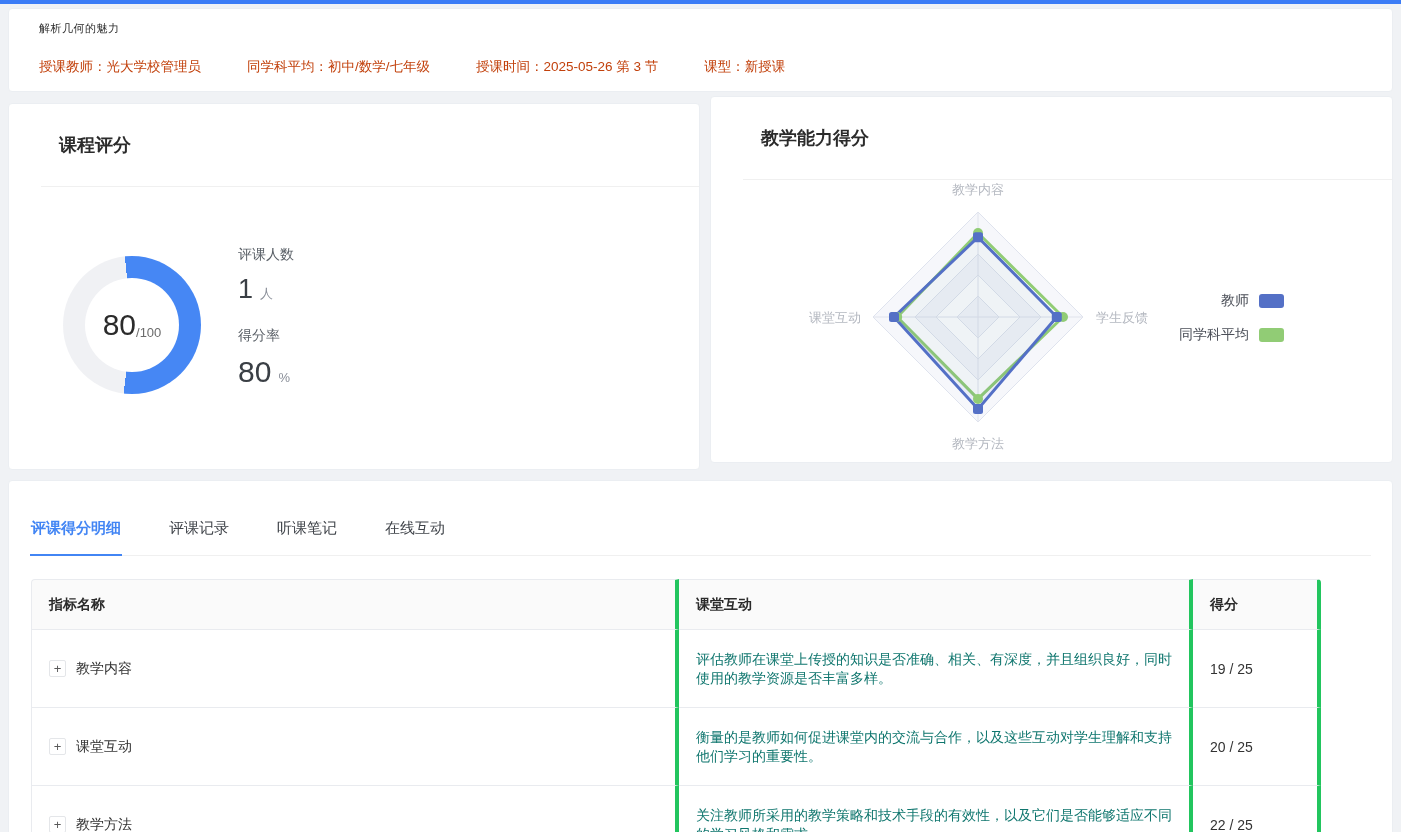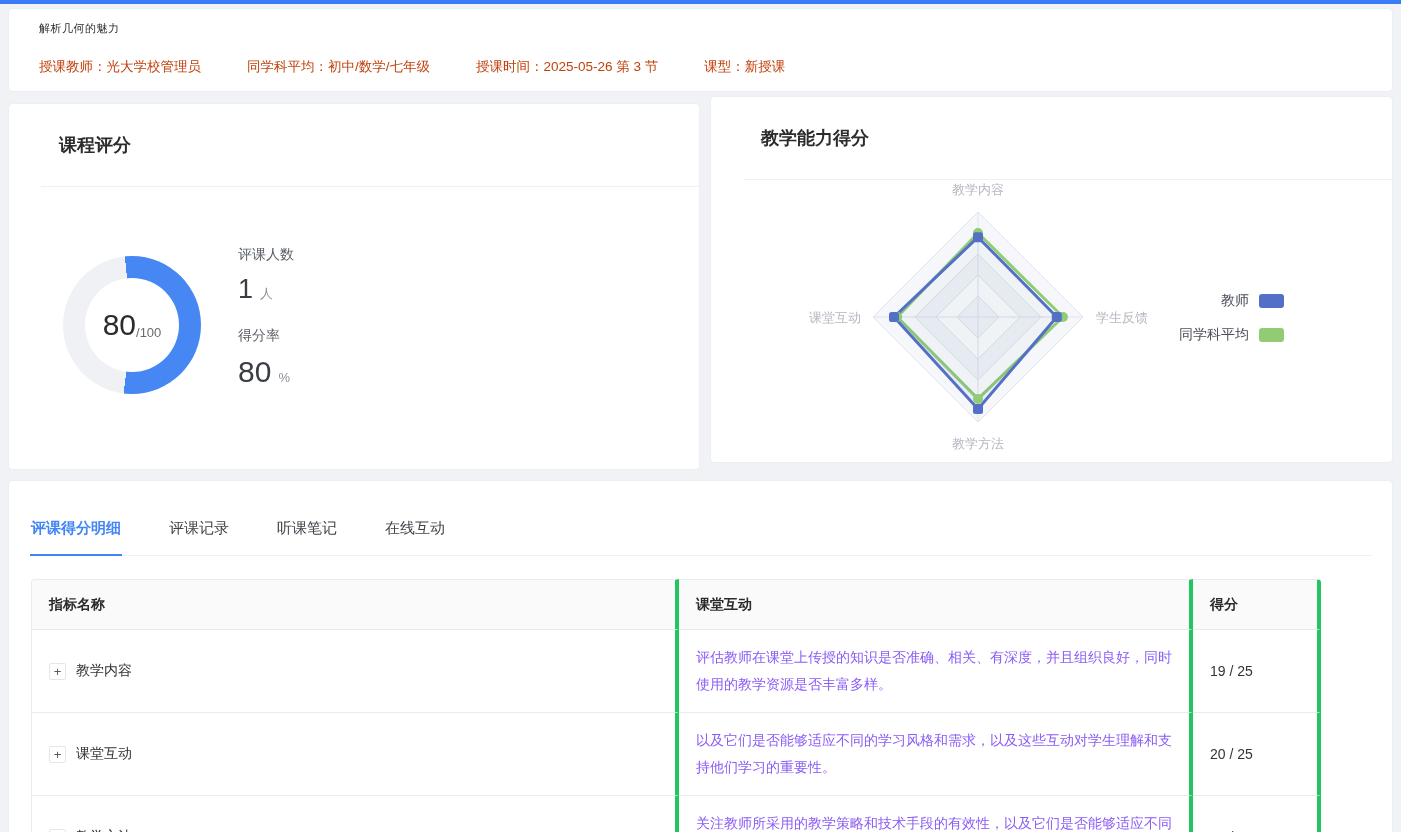--- a/index.html
+++ b/index.html
@@ -70,21 +70,21 @@
   }
   .detail th, .detail td {
     border-right:4px solid #22c55e; border-bottom:1px solid #e9ebef;
     font-size:14px; text-align:left; vertical-align:middle;
   }
   .detail th:first-child, .detail td:first-child { border-left:1px solid #e9ebef; }
   .detail th { border-top:1px solid #e9ebef; background:#fafafa; font-weight:bold; color:#2b2b2b; height:51px; padding:0 17px; }
   .detail th:first-child { border-top-left-radius:4px; }
   .detail th:last-child  { border-top-right-radius:4px; }
   .detail td { background:#fff; color:#333; height:78px; padding:14px 17px; }
-  .detail td.desc { line-height:27px; color:#8b5cf6; }
+  .detail td.desc { line-height:19px; color:#0f766e; }
   .indicator-cell { display:flex; align-items:center; }
   .expand-btn {
     width:17px; height:17px; border:1px solid #e4e6e9; border-radius:2px; background:#fff;
     color:#595959; font-size:13px; line-height:15px; text-align:center; cursor:pointer;
     margin-right:10px; flex:0 0 auto;
   }
   .indicator-name { font-size:14px; color:#333; }
   .score-cell { color:#333; }
 </style>
 </head>
@@ -204,21 +204,21 @@
         <td class="desc">评估教师在课堂上传授的知识是否准确、相关、有深度，并且组织良好，同时使用的教学资源是否丰富多样。</td>
         <td class="score-cell">19 / 25</td>
       </tr>
       <tr>
         <td>
           <div class="indicator-cell">
             <span class="expand-btn">+</span>
             <span class="indicator-name">课堂互动</span>
           </div>
         </td>
-        <td class="desc">以及它们是否能够适应不同的学习风格和需求，以及这些互动对学生理解和支持他们学习的重要性。</td>
+        <td class="desc">衡量的是教师如何促进课堂内的交流与合作，以及这些互动对学生理解和支持他们学习的重要性。</td>
         <td class="score-cell">20 / 25</td>
       </tr>
       <tr>
         <td>
           <div class="indicator-cell">
             <span class="expand-btn">+</span>
             <span class="indicator-name">教学方法</span>
           </div>
         </td>
         <td class="desc">关注教师所采用的教学策略和技术手段的有效性，以及它们是否能够适应不同的学习风格和需求。</td>

